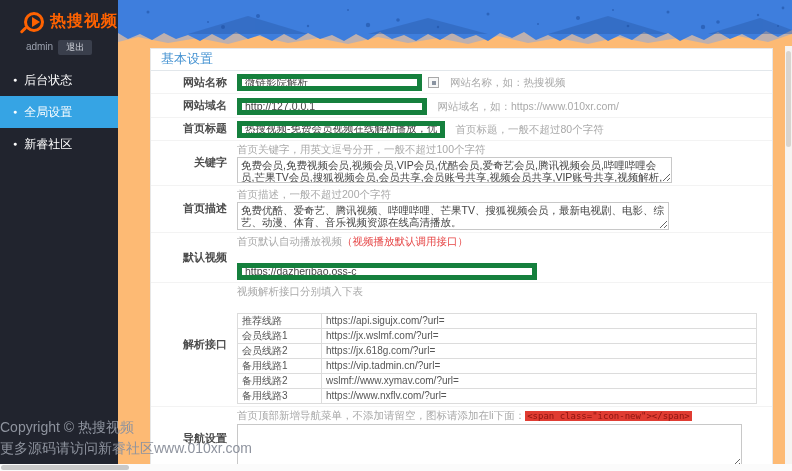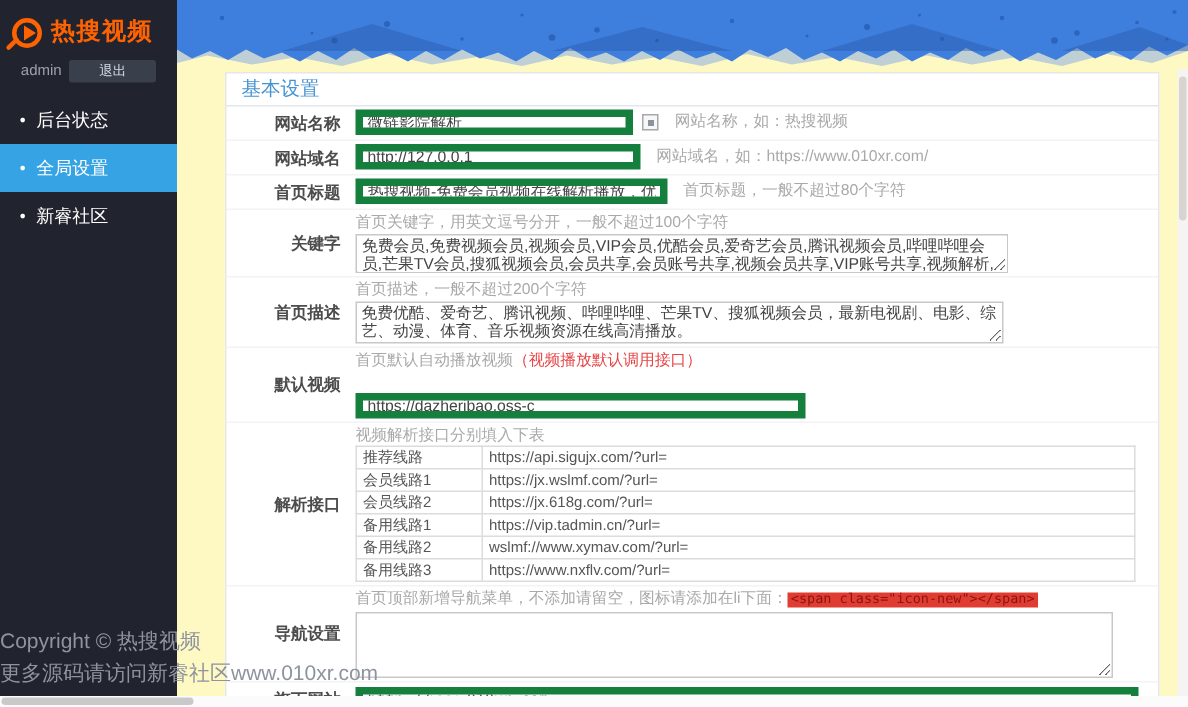--- a/index.html
+++ b/index.html
@@ -6,39 +6,39 @@
   html,body { margin:0; padding:0; }
   body {
     width:792px; height:471px; overflow:hidden;
     font-family:"Liberation Sans", sans-serif;
     background:#efeff0;
   }
   .app { position:relative; width:792px; height:471px; overflow:hidden; }
 
   
   .sidebar { position:absolute; left:0; top:0; bottom:0; width:118px; background:#21242e; z-index:3; }
-  .logo { display:flex; align-items:center; gap:6px; padding:11px 6px 5px 8px; }
+  .logo { display:flex; align-items:center; gap:6px; padding:11px 6px 5px 24px; }
   .logo-icon { position:relative; width:20px; height:20px; border:3px solid #ff6200; border-radius:50%; flex:0 0 auto; }
   .logo-icon::before { content:""; position:absolute; left:5px; top:2px;
     border-left:8px solid #ff6200; border-top:5px solid transparent; border-bottom:5px solid transparent; }
   .logo-icon::after { content:""; position:absolute; width:3px; height:8px; background:#ff6200;
     left:-5px; bottom:-5px; transform:rotate(45deg); border-radius:2px; }
   .logo-text { color:#ff6200; font-size:16px; font-weight:bold; letter-spacing:1px; white-space:nowrap; }
   .userbar { text-align:center; font-size:10px; color:#9aa0ad; padding:3px 0 9px; }
-  .logout { display:inline-block; background:#3a3f4c; color:#d8dbe2; padding:1px 20px; margin-left:5px;
+  .logout { display:inline-block; background:#3a3f4c; color:#d8dbe2; padding:1px 8px; margin-left:5px;
     border-radius:2px; font-size:9px; cursor:pointer; }
   .nav-item { height:32px; line-height:32px; font-size:12px; padding-left:13px; color:#ffffff;
     cursor:pointer; white-space:nowrap; }
   .nav-item .bullet { font-size:7px; vertical-align:2px; margin-right:7px; color:#fff; }
   .nav-item.active { background:#36a4e4; }
   .side-footer { position:absolute; bottom:11px; left:0; right:0; text-align:center;
     font-size:14px; color:#8e939e; line-height:1.55; white-space:nowrap; }
 
   
-  .main { position:absolute; left:118px; top:0; right:0; bottom:0; background:#fef9c3; overflow:hidden;padding-left:14px; }
+  .main { position:absolute; left:118px; top:0; right:0; bottom:0; background:#fdba74; overflow:hidden;padding-left:14px; }
   .wave { position:absolute; top:0; left:0; right:0; height:46px; }
   .wave svg { display:block; width:100%; height:46px; }
 
   .panel { position:absolute; left:32px; top:48px; width:623px; background:#fff;
     border:1px solid #e7e7e7; }
   .panel-title { margin:0; padding:3px 10px 4px; font-size:13px; font-weight:normal;
     color:#4693d2; border-bottom:1px solid #e2e7eb; line-height:14px; }
 
   .frow { display:flex; align-items:center; border-bottom:1px solid #f3f3f3; padding:2px 8px 2px 0; }
   .flabel { width:86px; min-width:86px; text-align:right; font-size:11px; color:#4c4c4c;
@@ -56,21 +56,21 @@
   .ta { display:block; border:1px solid #c8c8c8; font-size:10.5px; line-height:12px; padding:1px 3px;
     color:#444; font-family:"Liberation Sans", sans-serif; margin-top:1px; }
   .w185{width:185px} .w190{width:190px} .w208{width:208px} .w300{width:300px}
   .w435{width:435px} .w432{width:432px} .w505{width:505px} .w522{width:522px}
   .h26{height:26px} .h28{height:28px} .h44{height:44px}
 
   .addon { display:inline-block; width:11px; height:11px; border:1px solid #a8a8a8; background:#f7f7f7;
     vertical-align:middle; margin-left:2px; position:relative; }
   .addon::after { content:""; position:absolute; left:3px; top:3px; width:4px; height:4px; background:#8a93a0; }
 
-  .ptable { border-collapse:collapse; width:520px; font-size:10px; color:#555; margin-top:0; }
+  .ptable { border-collapse:collapse; width:520px; font-size:10px; color:#555; margin-top:15px; }
   .ptable td { border:1px solid #dcdcdc; height:12px; padding:0 4px; white-space:nowrap; }
   .ptable td.pname { width:84px; }
 
   
   .vscroll { position:absolute; right:0; top:46px; bottom:0; width:7px; background:#f6f4f2; z-index:4; }
   .vthumb { position:absolute; top:5px; left:1px; width:5px; height:96px; background:#d8d4cf; border-radius:3px; }
   .hscroll { position:absolute; left:0; right:0; bottom:0; height:7px; background:#fbfbfb; z-index:6; }
   .hthumb { position:absolute; left:1px; top:1px; width:128px; height:5px; background:#c9c9c9; border-radius:3px; }
 </style>
 </head>

